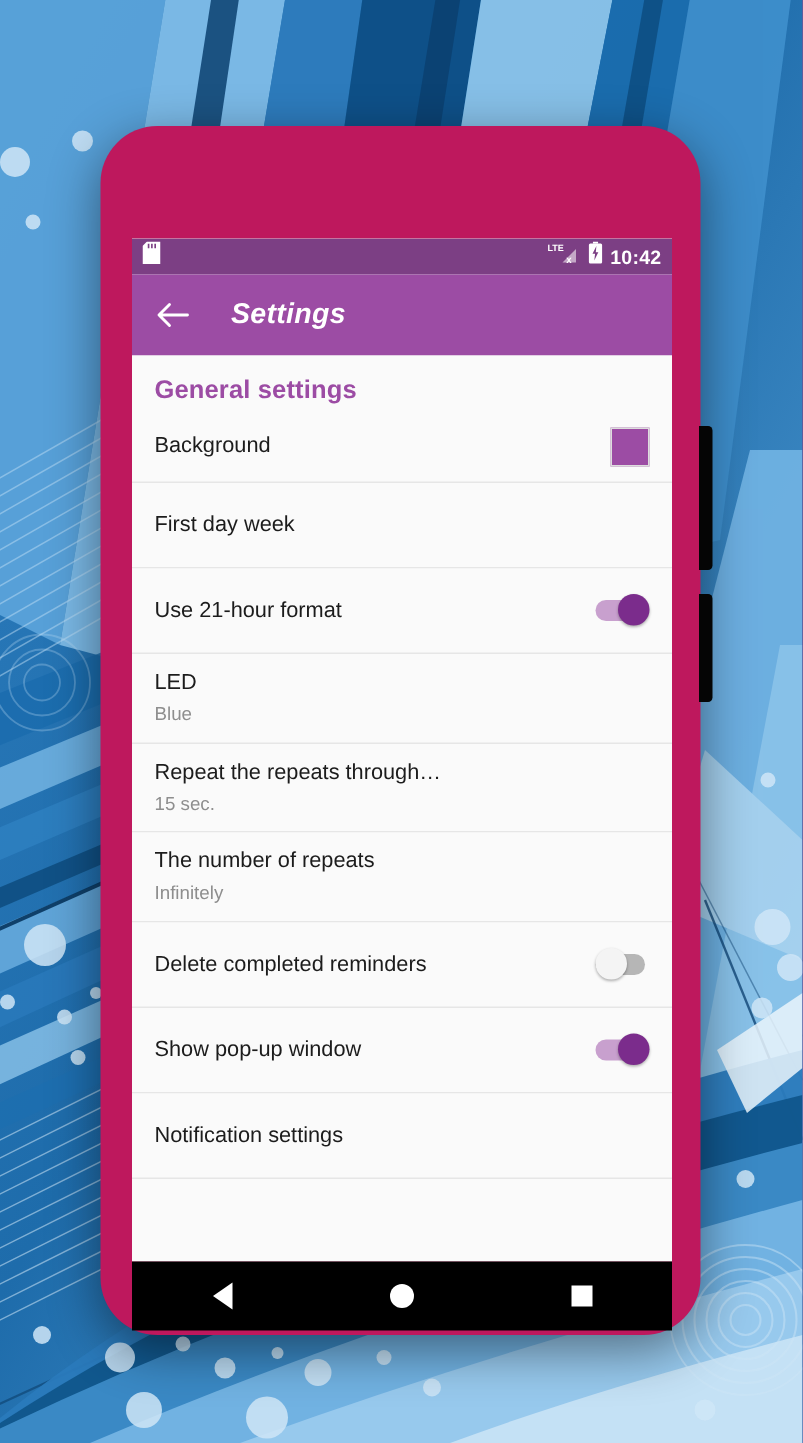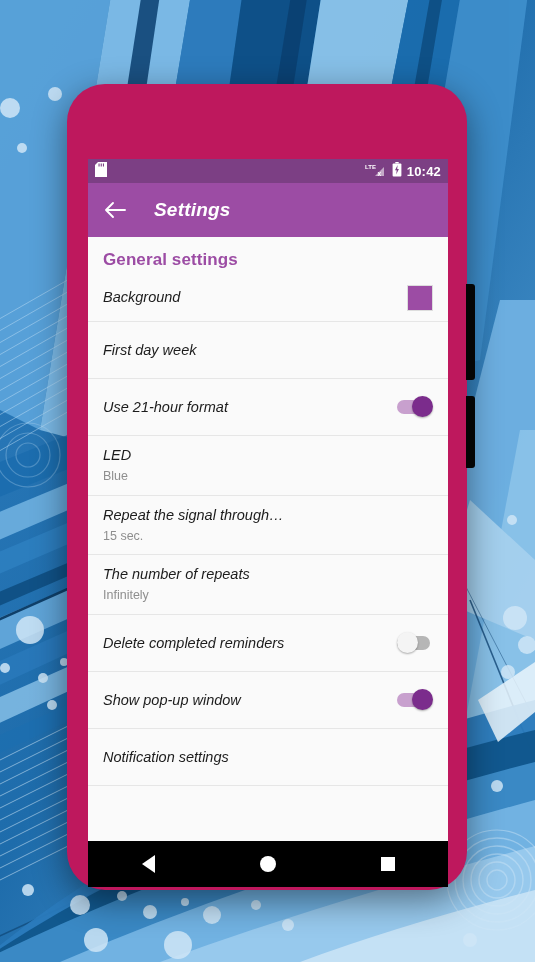--- a/index.html
+++ b/index.html
@@ -138,21 +138,20 @@
   }
   .settings-row.first-row { border-top: none; min-height: 48px; }
   .row-text { flex: 1 1 auto; padding: 10px 0; min-width: 0; }
   .row-title {
     font-size: 14.5px;
     color: #1c1c1c;
     line-height: 1.3;
     white-space: nowrap;
     overflow: hidden;
     text-overflow: ellipsis;
-    font-style: italic;
   }
   .row-subtitle {
     font-size: 12.5px;
     color: #8e8e8e;
     line-height: 1.35;
     margin-top: 3px;
   }
   .row-accessory { flex: 0 0 auto; margin-left: 12px; display: flex; align-items: center; }
 
   
@@ -453,21 +452,21 @@
 
       <div class="settings-row">
         <div class="row-text">
           <div class="row-title">LED</div>
           <div class="row-subtitle">Blue</div>
         </div>
       </div>
 
       <div class="settings-row">
         <div class="row-text">
-          <div class="row-title">Repeat the signal through…</div>
+          <div class="row-title">Repeat the repeats through…</div>
           <div class="row-subtitle">15 sec.</div>
         </div>
       </div>
 
       <div class="settings-row">
         <div class="row-text">
           <div class="row-title">The number of repeats</div>
           <div class="row-subtitle">Infinitely</div>
         </div>
       </div>

